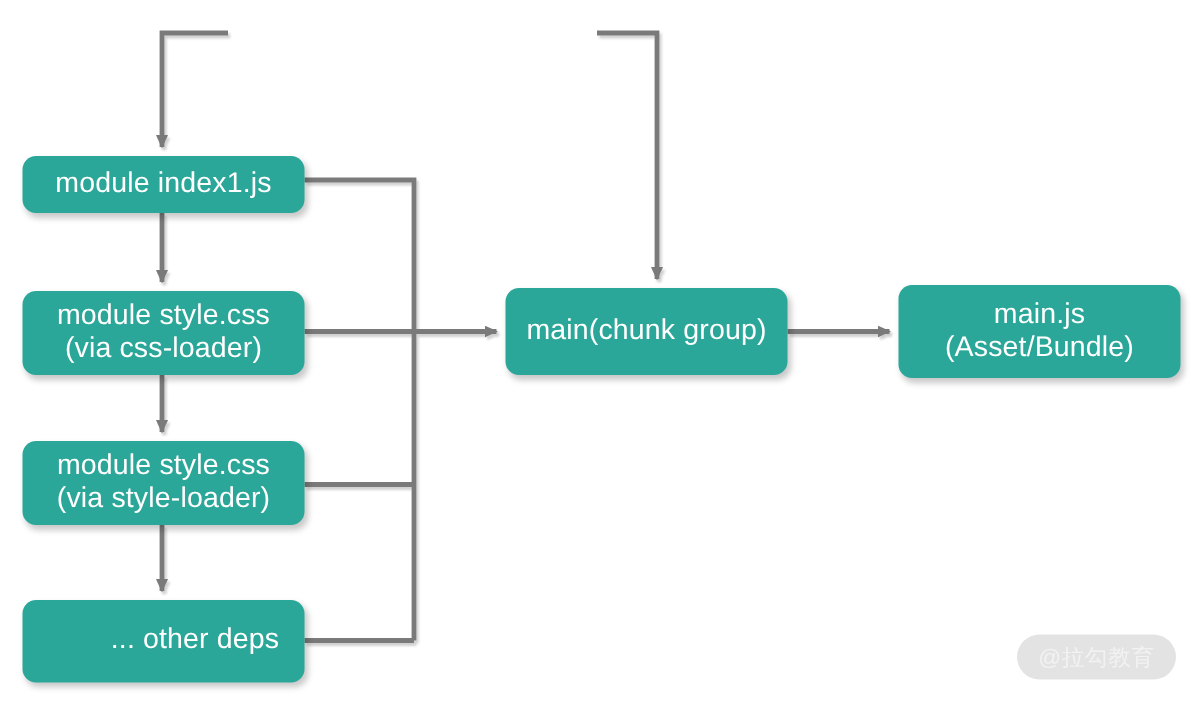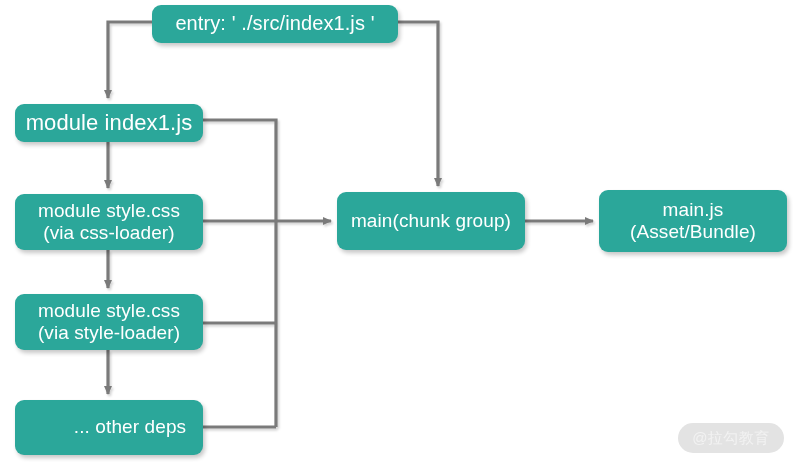--- a/index.html
+++ b/index.html
@@ -34,21 +34,21 @@
     align-items: center;
     justify-content: center;
     text-align: center;
     line-height: 1.16;
     letter-spacing: 0.1px;
     box-shadow: 2px 3px 4px rgba(0,0,0,0.22);
     z-index: 2;
     white-space: pre-line;
   }
   .n-entry      { left: 152px; top: 5px;   width: 246px; height: 38px; font-size: 20px; }
-  .n-index      { left: 15px;  top: 104px; width: 188px; height: 38px; font-size: 22px; }
+  .n-index      { left: 15px;  top: 104px; width: 188px; height: 38px; font-size: 19px; }
   .n-cssloader  { left: 15px;  top: 194px; width: 188px; height: 56px; font-size: 19px; }
   .n-styleloader{ left: 15px;  top: 294px; width: 188px; height: 56px; font-size: 19px; }
   .n-otherdeps  { left: 15px;  top: 400px; width: 188px; height: 55px; font-size: 19px; padding-left: 42px; }
   .n-chunk      { left: 337px; top: 192px; width: 188px; height: 58px; font-size: 19px; }
   .n-bundle     { left: 599px; top: 190px; width: 188px; height: 62px; font-size: 19px; }
 
   .watermark {
     position: absolute;
     left: 678px;
     top: 423px;
@@ -97,21 +97,20 @@
       <path d="M203,323 L276,323"></path>
 
       <path d="M203,427 L276,427"></path>
 
       <path d="M203,221 L331,221" marker-end="url(#arrowhead)"></path>
 
       <path d="M525,221 L593,221" marker-end="url(#arrowhead)"></path>
     </g>
   </svg>
 
-  <div class="node n-entry">entry: ' ./src/index1.js '</div>
 
   <div class="node n-index">module index1.js</div>
 
   <div class="node n-cssloader">module style.css
 (via css-loader)</div>
 
   <div class="node n-styleloader">module style.css
 (via style-loader)</div>
 
   <div class="node n-otherdeps">... other deps</div>

